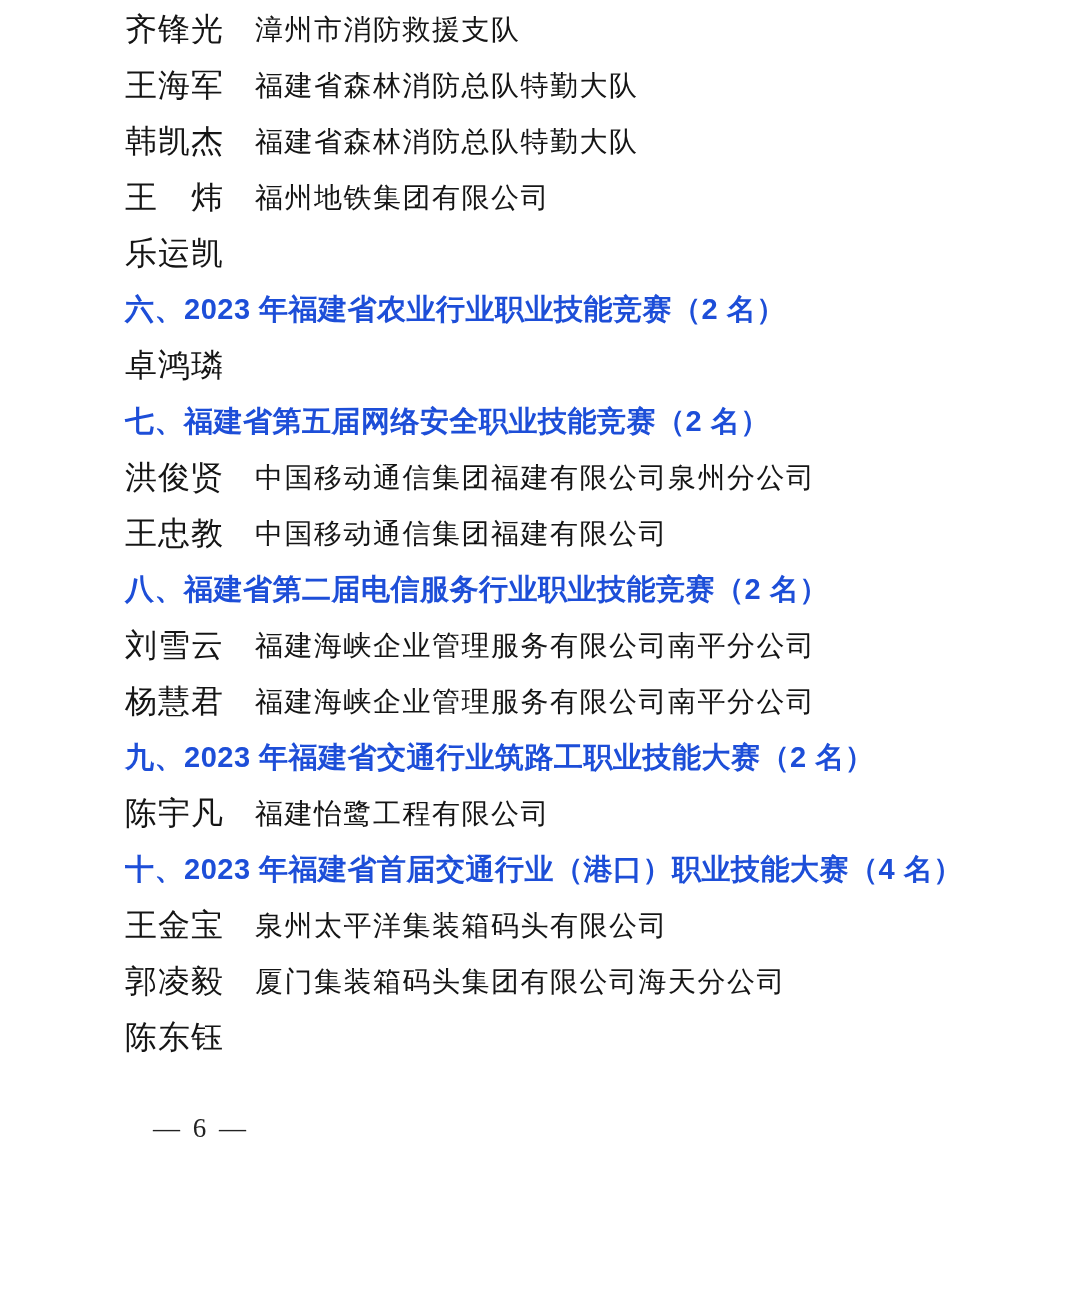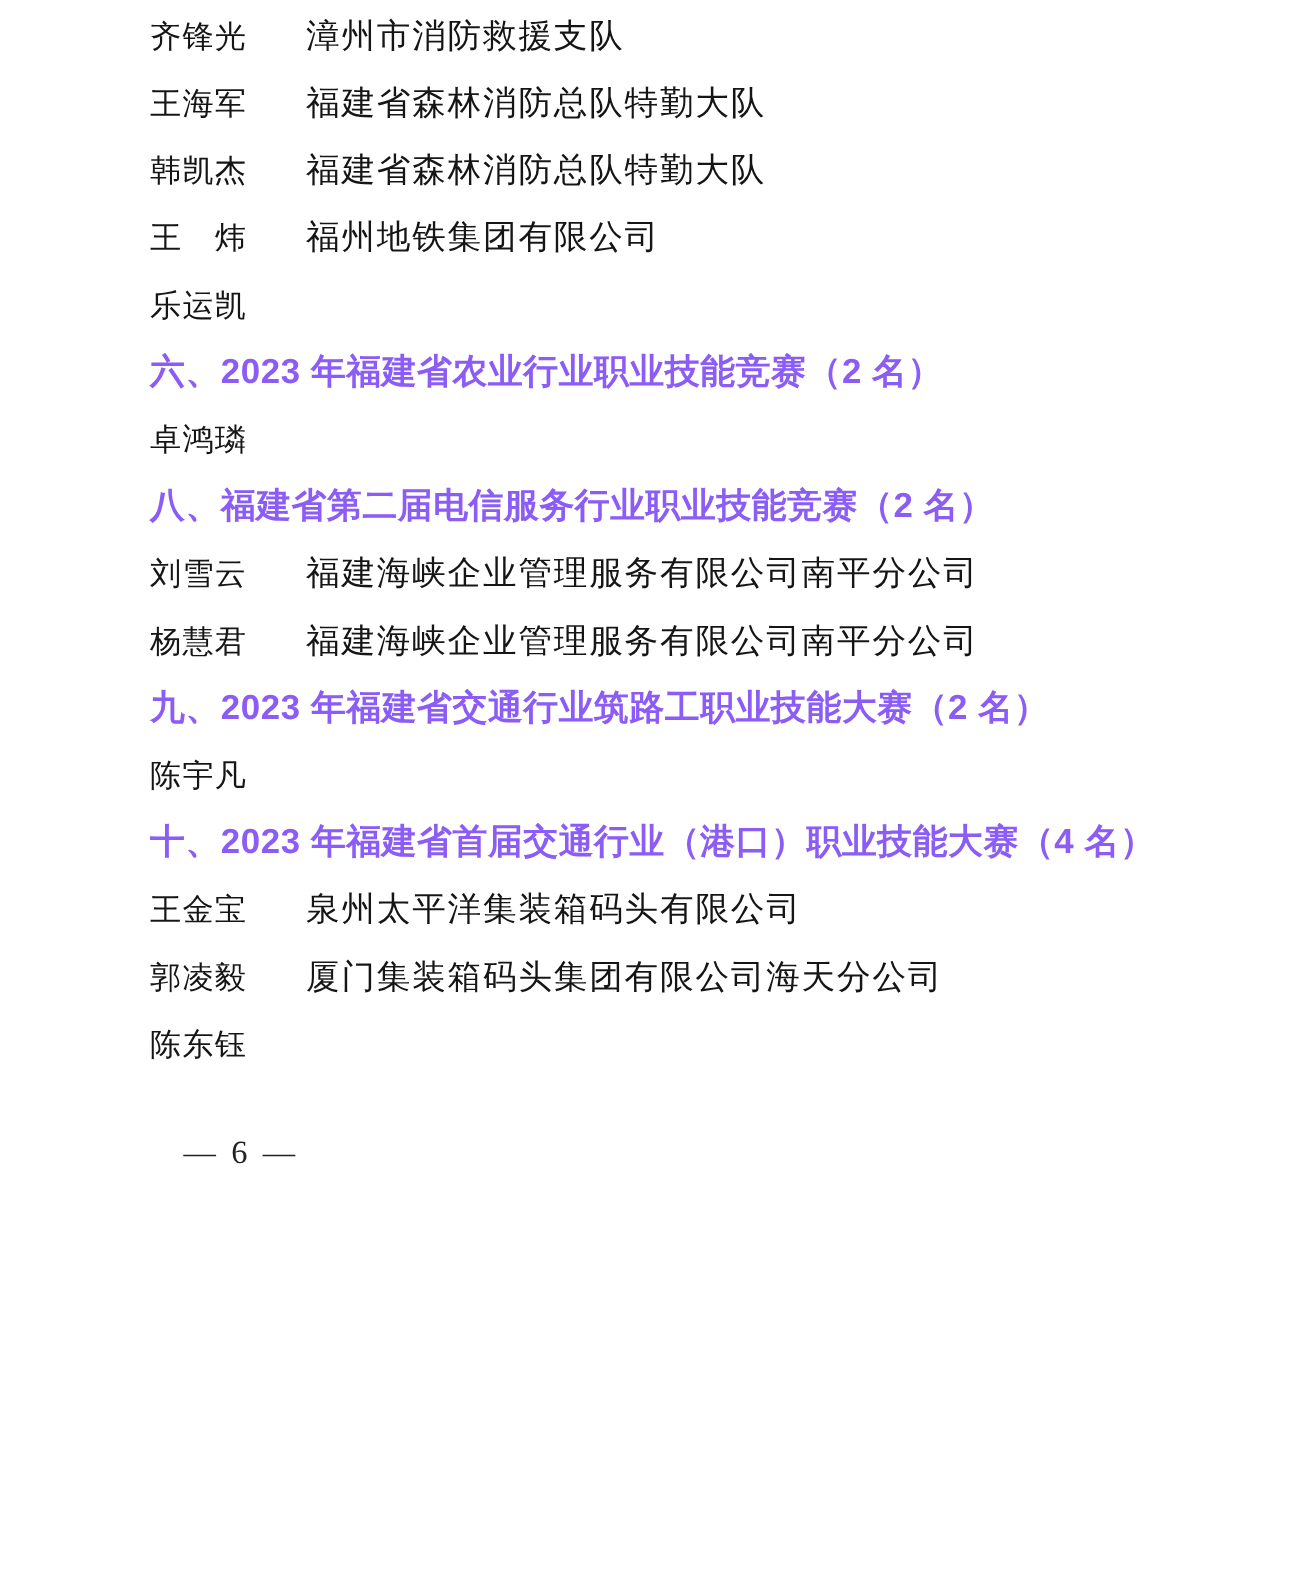--- a/index.html
+++ b/index.html
@@ -26,26 +26,26 @@
     display: flex;
     align-items: center;
     white-space: nowrap;
   }
   .heading {
     margin: 0;
     font-family: "Liberation Sans", "DejaVu Sans", sans-serif;
     font-weight: 700;
     font-size: 29px;
     letter-spacing: 0.5px;
-    color: #8b5cf6;
+    color: #1d4ed8;
   }
   .row .name {
     flex: 0 0 130px;
     width: 130px;
-    font-size: 26px;
+    font-size: 32px;
     letter-spacing: 1px;
   }
   .row .org {
     flex: 1 1 auto;
     font-size: 28px;
     letter-spacing: 1.5px;
   }
   .footer-line {
     margin-top: 34px;
   }
@@ -83,37 +83,49 @@
     </div>
   </section>
 
   <section>
     <h2 class="line heading">六、2023 年福建省农业行业职业技能竞赛（2 名）</h2>
     <div class="line row">
       <span class="name">卓鸿璘</span>
     </div>
   </section>
 
+  <section>
+    <h2 class="line heading">七、福建省第五届网络安全职业技能竞赛（2 名）</h2>
+    <div class="line row">
+      <span class="name">洪俊贤</span>
+      <span class="org">中国移动通信集团福建有限公司泉州分公司</span>
+    </div>
+    <div class="line row">
+      <span class="name">王忠教</span>
+      <span class="org">中国移动通信集团福建有限公司</span>
+    </div>
+  </section>
 
   <section>
     <h2 class="line heading">八、福建省第二届电信服务行业职业技能竞赛（2 名）</h2>
     <div class="line row">
       <span class="name">刘雪云</span>
       <span class="org">福建海峡企业管理服务有限公司南平分公司</span>
     </div>
     <div class="line row">
       <span class="name">杨慧君</span>
       <span class="org">福建海峡企业管理服务有限公司南平分公司</span>
     </div>
   </section>
 
   <section>
     <h2 class="line heading">九、2023 年福建省交通行业筑路工职业技能大赛（2 名）</h2>
     <div class="line row">
       <span class="name">陈宇凡</span>
+      <span class="org">福建怡鹭工程有限公司</span>
     </div>
   </section>
 
   <section>
     <h2 class="line heading">十、2023 年福建省首届交通行业（港口）职业技能大赛（4 名）</h2>
     <div class="line row">
       <span class="name">王金宝</span>
       <span class="org">泉州太平洋集装箱码头有限公司</span>
     </div>
     <div class="line row">

